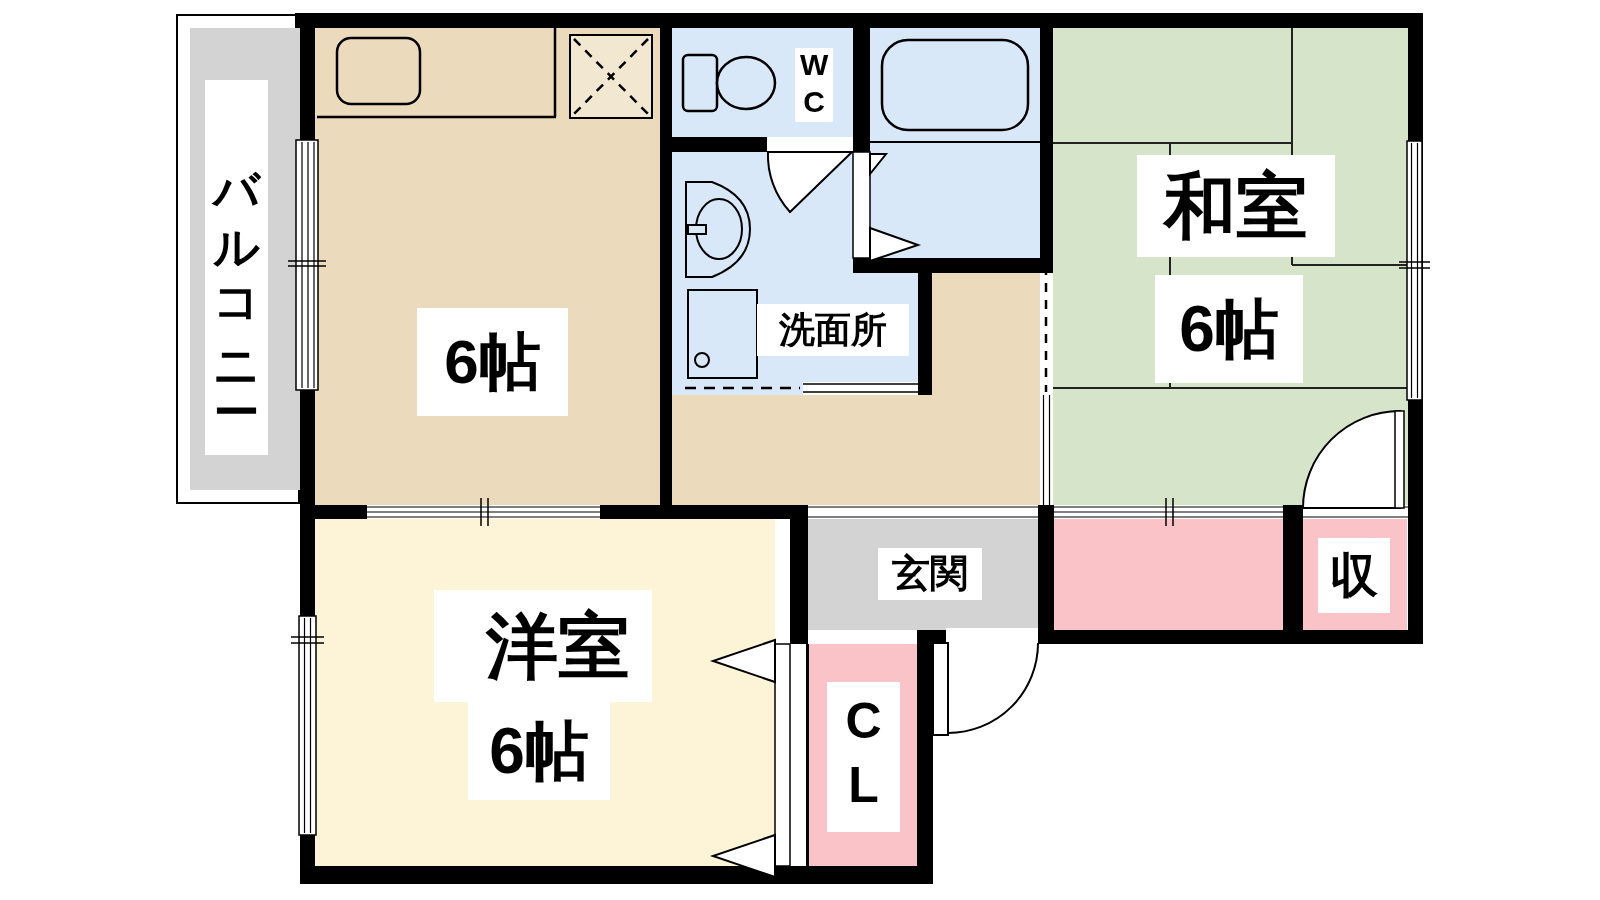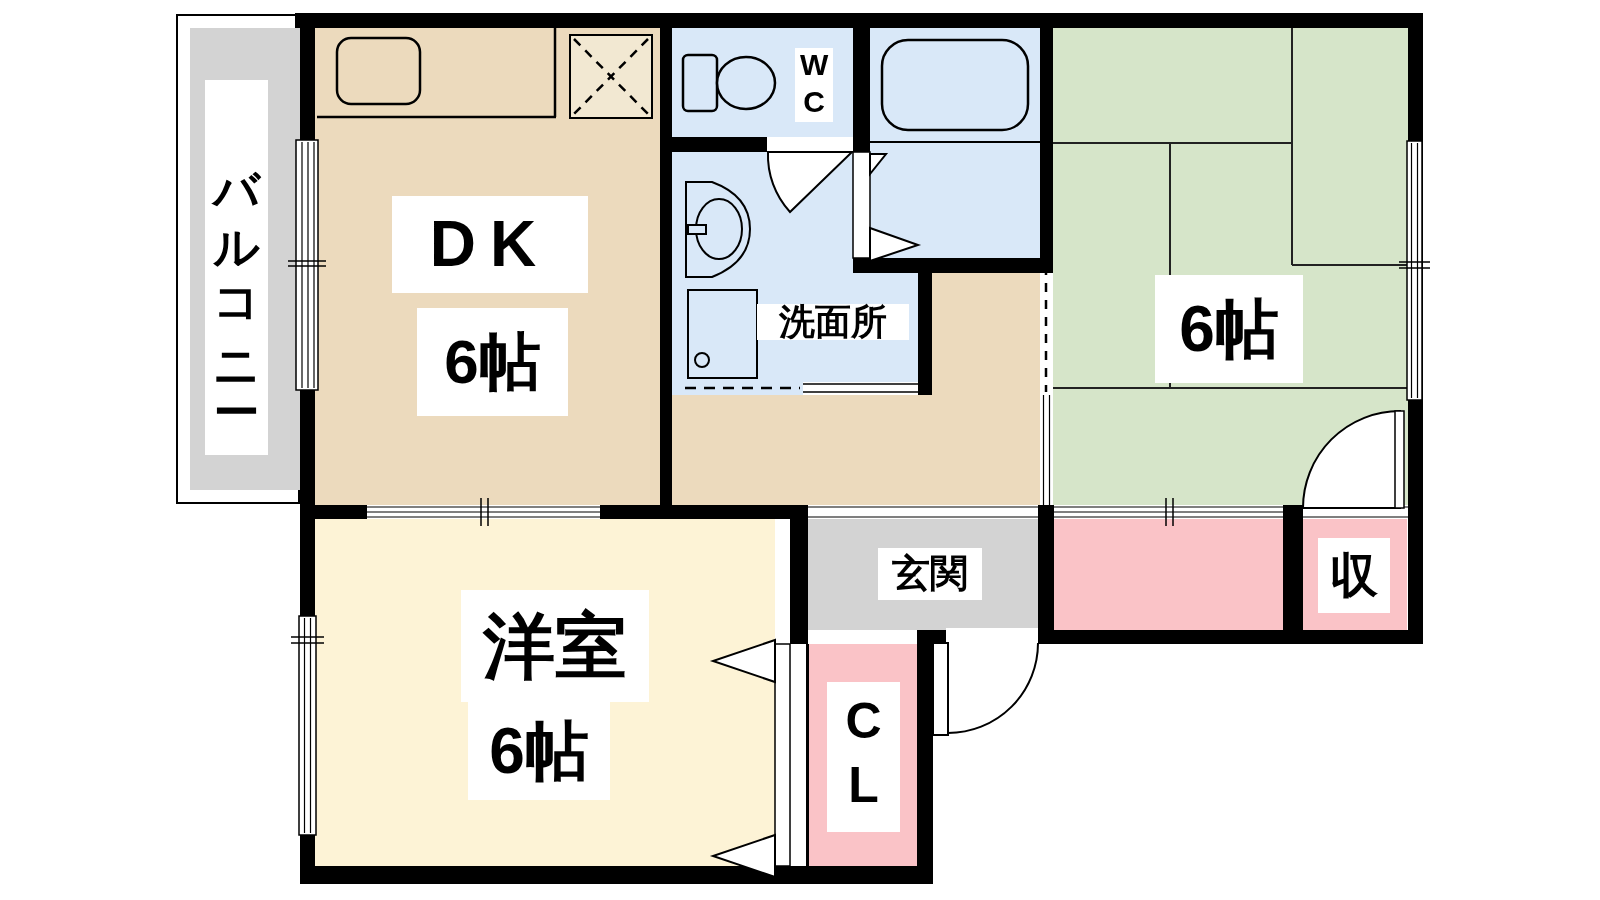--- a/index.html
+++ b/index.html
@@ -200,33 +200,33 @@
 
     <g>
       <rect x="946" y="628" width="92" height="16" fill="#fff"></rect>
       <rect x="933" y="643" width="15" height="92" fill="#fff" stroke="#000" stroke-width="2"></rect>
       <path d="M1038,643 A90,90 0 0 1 948,733" fill="none" stroke="#000" stroke-width="2"></path>
     </g>
   </svg>
 
   <div class="label vert" style="left:205px;top:80px;width:63px;height:375px;font-size:46px;">バルコニー</div>
 
-  <div class="label" style="left:392px;top:196px;width:196px;height:97px;font-size:64px;letter-spacing:14px;">DK</div>
   <div class="label" style="left:417px;top:308px;width:151px;height:108px;font-size:62px;">6帖</div>
 
   <div class="label vert" style="left:795px;top:48px;width:38px;height:74px;font-size:30px;letter-spacing:4px;">WC</div>
 
 
-  <div class="label" style="left:757px;top:304px;width:152px;height:36px;font-size:36px;">洗面所</div>
-
+  <div class="label" style="left:757px;top:304px;width:152px;height:52px;font-size:36px;">洗面所</div>
+
+  <div class="label" style="left:1137px;top:155px;width:198px;height:102px;font-size:72px;">和室</div>
   <div class="label" style="left:1155px;top:275px;width:148px;height:108px;font-size:64px;">6帖</div>
 
   <div class="label" style="left:878px;top:548px;width:104px;height:52px;font-size:38px;">玄関</div>
 
 
   <div class="label" style="left:1318px;top:538px;width:72px;height:75px;font-size:48px;">収</div>
 
   <div class="label vert" style="left:827px;top:682px;width:73px;height:150px;font-size:50px;letter-spacing:8px;">CL</div>
 
-  <div class="label" style="left:461px;top:590px;width:188px;height:112px;font-size:72px;">洋室</div>
+  <div class="label" style="left:434px;top:590px;width:188px;height:112px;font-size:72px;padding-left:30px;">洋室</div>
   <div class="label" style="left:468px;top:702px;width:142px;height:98px;font-size:64px;">6帖</div>
 
 </div>
 
 </body></html>

